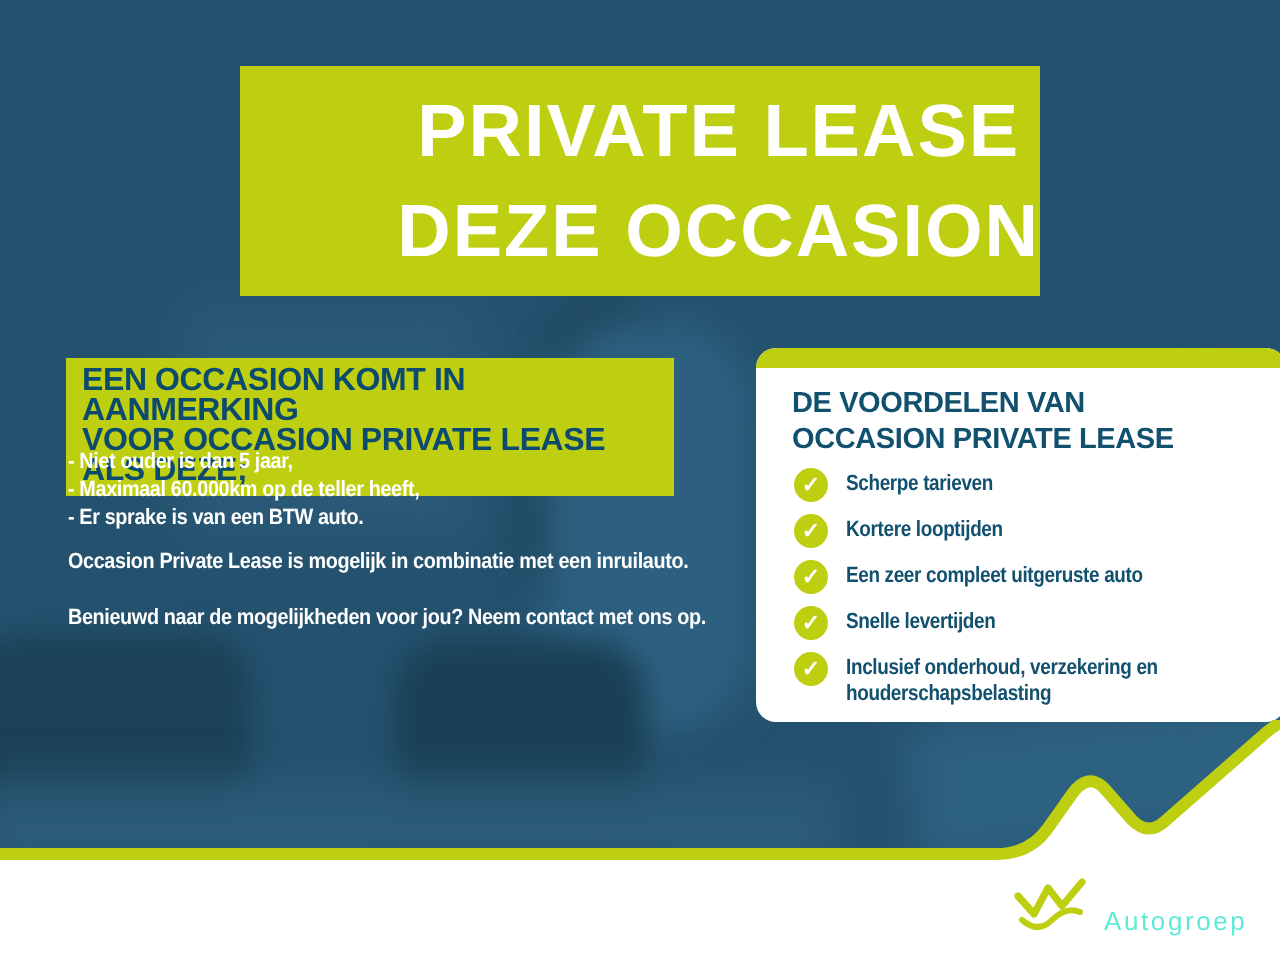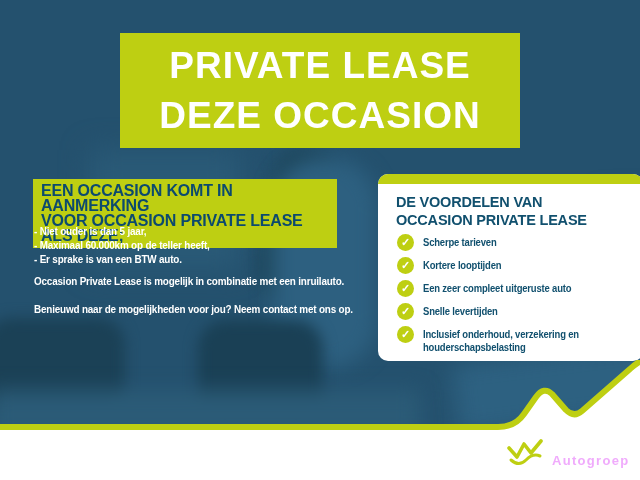--- a/index.html
+++ b/index.html
@@ -15,21 +15,21 @@
   .ps-hair{left:266px;top:148px;width:62px;height:150px;background:#1c4458;border-radius:30px;transform:rotate(10deg);}
   .ps-headrest-l{left:-15px;top:318px;width:140px;height:95px;background:#1b4156;border-radius:26px;filter:blur(7px);}
   .ps-headrest-m{left:198px;top:320px;width:125px;height:115px;background:#1a4055;border-radius:28px;filter:blur(7px);}
   .ps-seatband{left:-10px;top:390px;width:430px;height:50px;background:#2b5b77;filter:blur(10px);}
   .ps-right{left:598px;top:190px;width:60px;height:210px;background:#1d4459;}
   .ps-streak{left:455px;top:352px;width:215px;height:70px;background:#2d6181;transform:rotate(-7deg);filter:blur(11px);}
 
   
   .banner{
     position:absolute;left:120px;top:33px;width:400px;height:115px;
-    background:#becf12;display:flex;align-items:center;justify-content:center;
+    background:#becf12;display:flex;align-items:center;justify-content:flex-end;
   }
   .banner-text{
     white-space:pre-line;text-align:center;color:#ffffff;
     font-weight:bold;font-size:37px;line-height:50px;letter-spacing:1px;
   }
 
   
   .intro-label{
     position:absolute;left:33px;top:179px;width:304px;box-sizing:border-box;
     background:#becf12;color:#0c4a6e;font-weight:bold;
@@ -71,21 +71,21 @@
     font-size:11px;line-height:13px;letter-spacing:-0.2px;white-space:nowrap;
     transform:scaleX(0.86);transform-origin:0 0;
   }
   .brow.last .btxt{white-space:normal;width:200px;}
 
   
   .footer-svg{position:absolute;left:0;top:360px;}
   .logo{position:absolute;left:505px;top:436px;display:flex;align-items:center;}
   .logo-mark{flex:0 0 auto;margin-right:5px;}
   .logo-w{font-weight:bold;font-size:11px;line-height:16px;color:#ffffff;letter-spacing:0.3px;}
-  .logo-a{font-size:13px;line-height:14px;color:#f0abfc;letter-spacing:1.3px;font-weight:bold;}
+  .logo-a{font-size:13px;line-height:14px;color:#5eead4;letter-spacing:1.3px;}
 </style>
 </head>
 <body>
 
 <div class="stage">
 
   <div>
     <div class="photo-shape ps-mid-light"></div>
     <div class="photo-shape ps-hair"></div>
     <div class="photo-shape ps-person"></div>

